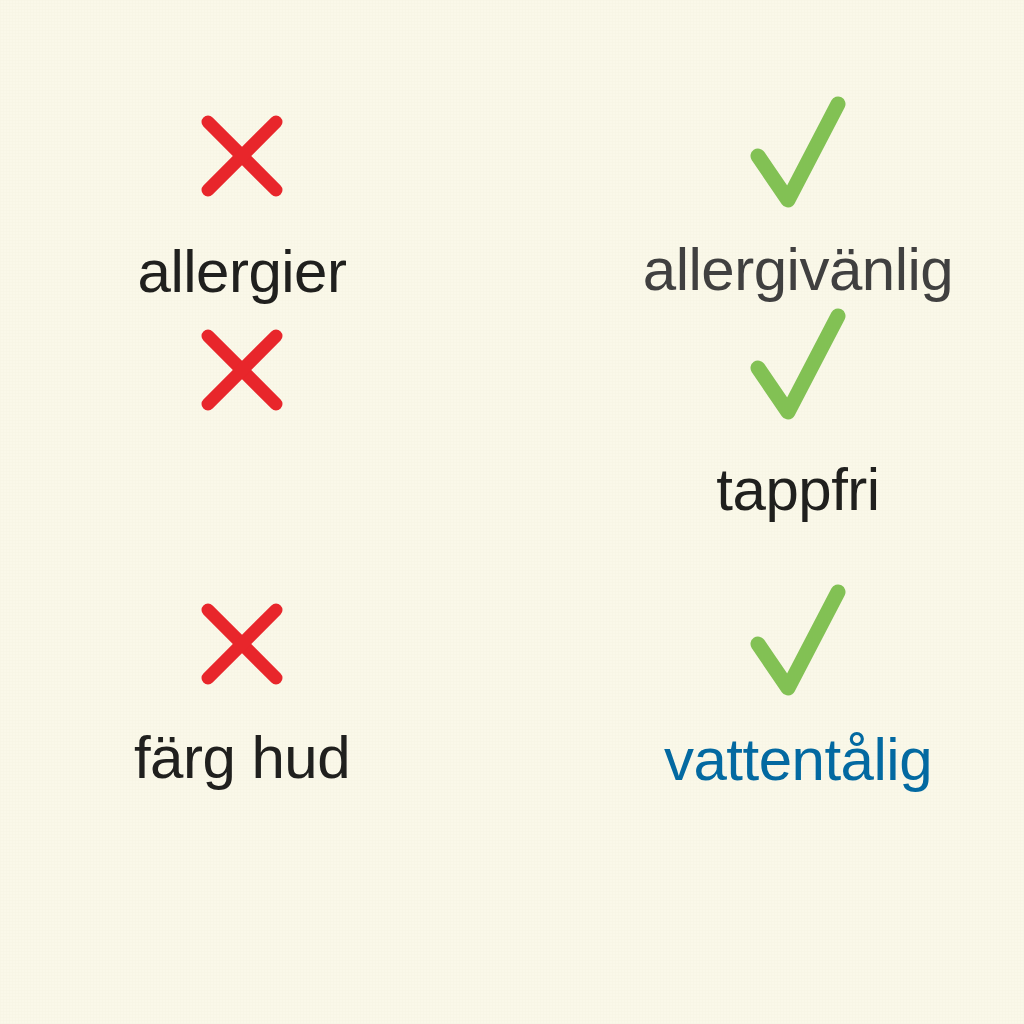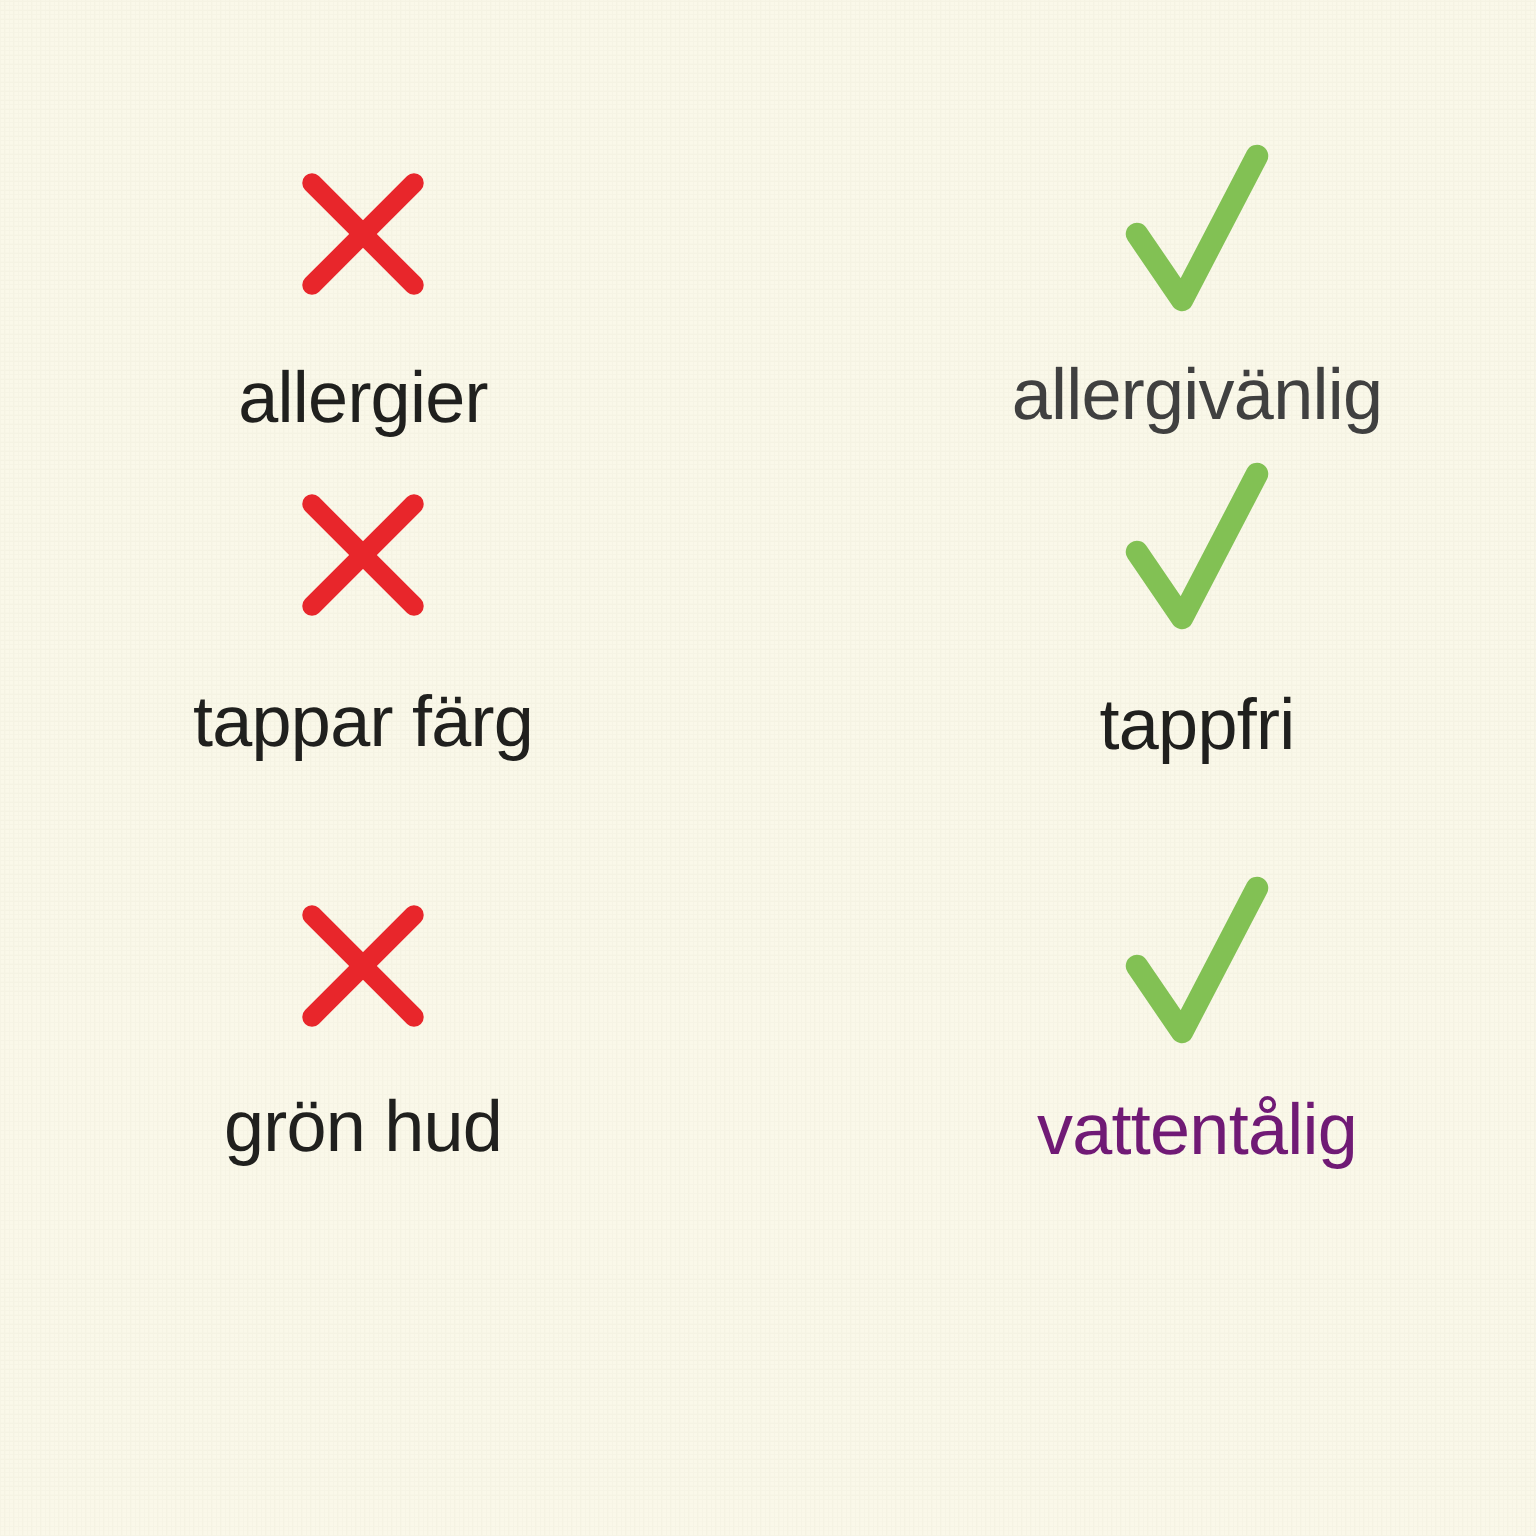--- a/index.html
+++ b/index.html
@@ -59,21 +59,21 @@
     align-items: center;
     justify-content: center;
   }
 
   .icon-wrap svg {
     display: block;
   }
 
   .label {
     color: #20201E;
-    font-size: 48px;
+    font-size: 60px;
     line-height: 1;
     letter-spacing: -0.5px;
     white-space: nowrap;
     font-weight: 400;
   }
 
   
 
   
   .r1 .icon-wrap { margin-top: 108px; }
@@ -131,47 +131,46 @@
 
     <div class="cell negative r2">
       <span class="icon-wrap">
         <svg width="96" height="96" viewBox="0 0 96 96" aria-hidden="true">
           <g stroke="#E8262B" stroke-width="13" stroke-linecap="round">
             <line x1="14" y1="14" x2="82" y2="82" stroke="#E8262B"></line>
             <line x1="82" y1="14" x2="14" y2="82" stroke="#E8262B"></line>
           </g>
         </svg>
       </span>
-      <span class="label" style="color: rgb(32, 32, 30);">tappar färg</span>
     </div>
 
     <div class="cell positive r2">
       <span class="icon-wrap">
         <svg width="104" height="112" viewBox="0 0 104 112" aria-hidden="true">
           <polyline points="12,60 42,104 92,8" fill="none" stroke="#82C154" stroke-width="15" stroke-linecap="round" stroke-linejoin="round"></polyline>
         </svg>
       </span>
       <span class="label" style="color: rgb(32, 32, 30);">tappfri</span>
     </div>
 
     <div class="cell negative r3">
       <span class="icon-wrap">
         <svg width="96" height="96" viewBox="0 0 96 96" aria-hidden="true">
           <g stroke="#E8262B" stroke-width="13" stroke-linecap="round">
             <line x1="14" y1="14" x2="82" y2="82" stroke="#E8262B"></line>
             <line x1="82" y1="14" x2="14" y2="82" stroke="#E8262B"></line>
           </g>
         </svg>
       </span>
-      <span class="label" style="color: rgb(32, 32, 30);">grön hud</span>
+      <span class="label" style="color: rgb(32, 32, 30);">färg hud</span>
     </div>
 
     <div class="cell positive r3">
       <span class="icon-wrap">
         <svg width="104" height="112" viewBox="0 0 104 112" aria-hidden="true">
           <polyline points="12,60 42,104 92,8" fill="none" stroke="#82C154" stroke-width="15" stroke-linecap="round" stroke-linejoin="round"></polyline>
         </svg>
       </span>
-      <span class="label" style="color: #701a75;">vattentålig</span>
+      <span class="label" style="color: #0369a1;">vattentålig</span>
     </div>
 
   </div>
 </div>
 
 </body></html>

